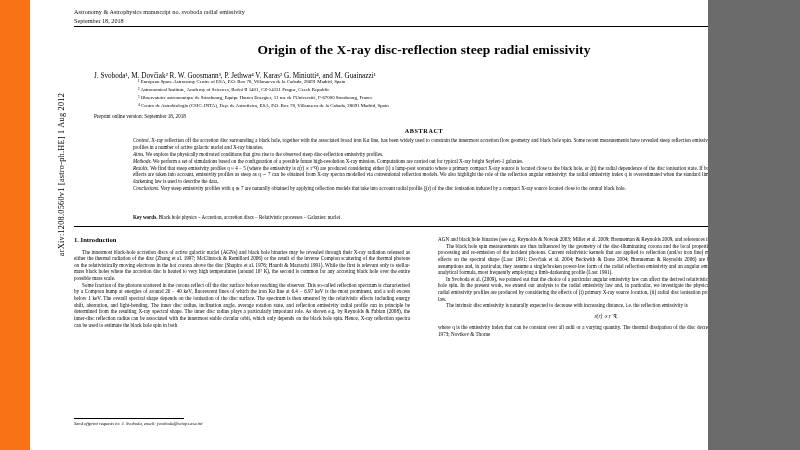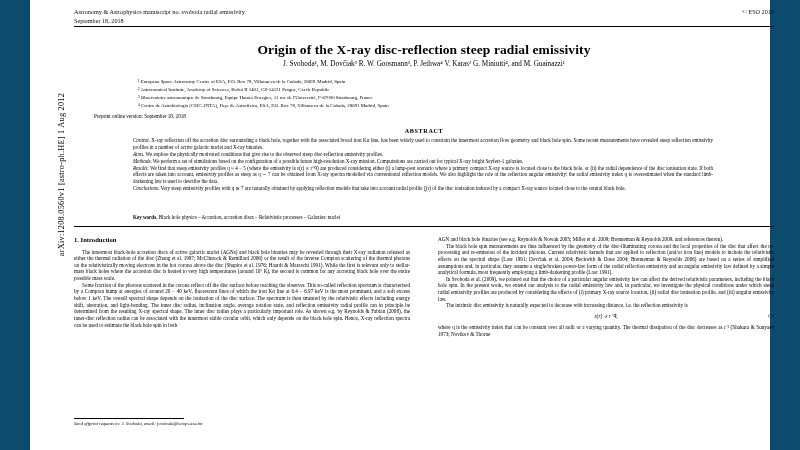--- a/index.html
+++ b/index.html
@@ -2,23 +2,23 @@
 <html><head>
 <meta charset="utf-8">
 <style>
   html, body {
     margin: 0;
     padding: 0;
     background: #6b6b6b;
   }
   .page {
     position: relative;
-    width: 800px;
+    width: 708px;
     height: 450px;
-    background: #0c4a6e;
+    background: #f97316;
     overflow: hidden;
     font-family: "Liberation Serif", serif;
     color: #000000;
   }
   .sheet {
     position: absolute;
     left: 30px;
     top: 0;
     width: 740px;
     height: 450px;
@@ -67,23 +67,22 @@
     top: 42px;
     width: 660px;
     text-align: center;
     font-size: 13.5px;
     font-weight: bold;
     letter-spacing: 0.1px;
   }
   .authors {
     position: absolute;
     left: 64px;
-    top: 60px;
+    top: 72px;
     width: 660px;
-    text-align: center;
     font-size: 7.2px;
   }
   .affils {
     position: absolute;
     left: 108px;
     top: 78px;
     width: 580px;
     font-size: 4.9px;
     line-height: 1.62;
   }

